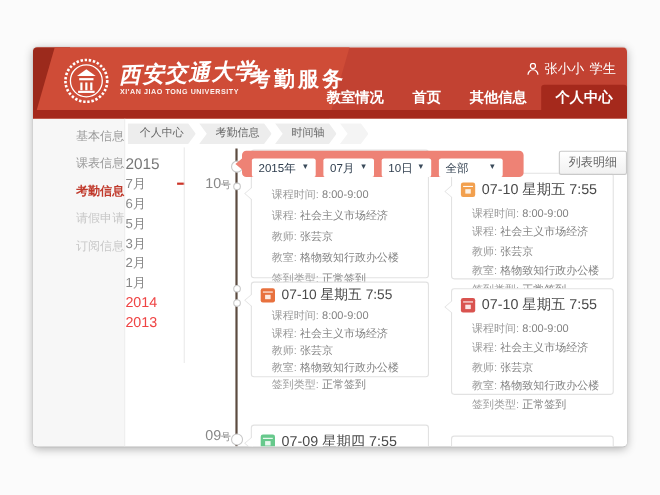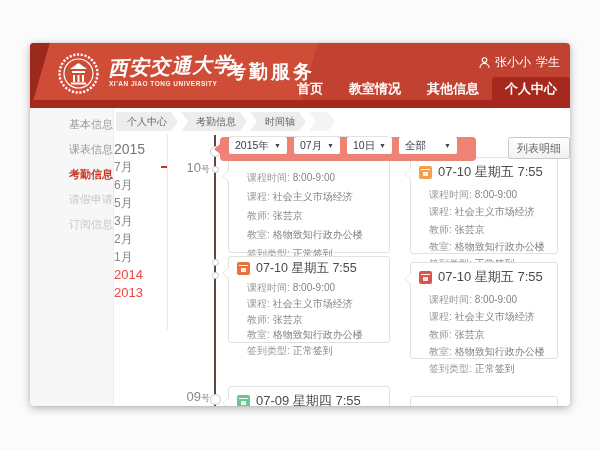--- a/index.html
+++ b/index.html
@@ -47,21 +47,21 @@
   .sep{position:absolute;left:53px;top:26px;height:196px;width:1px;background:#eaeaea}
   .tl-line{position:absolute;left:100px;top:27px;bottom:0;width:2px;background:#5c4b40}
   .node{position:absolute;background:#fff;border:1px solid #c9c9c9;border-radius:50%;z-index:2}
   .node.big{width:9px;height:9px;left:96px}
   .node.small{width:5px;height:5px;left:98px}
   .day{position:absolute;left:58px;width:38px;text-align:right;color:#888;white-space:nowrap}
   .day .n{font-size:13px}
   .day .u{font-size:9px}
   
   .filter{position:absolute;left:106px;top:29px;width:256px;height:24px;background:#ee8275;border-radius:4px;
-    display:flex;align-items:flex-start;gap:7px;padding-left:9px;box-sizing:border-box;z-index:6}
+    display:flex;align-items:flex-end;gap:7px;padding-left:9px;box-sizing:border-box;z-index:6}
   .filter::before{content:'';position:absolute;left:-6px;top:7px;border:5px solid transparent;border-right:6px solid #ee8275;border-left:0}
   .dd{background:#fff;border-radius:2px;height:17px;font-size:10.5px;color:#2f3e4e;
     display:flex;align-items:center;justify-content:space-between;padding:0 6px;box-sizing:border-box;cursor:pointer;white-space:nowrap}
   .dd .car{font-size:7px;color:#3a4a5a;margin-left:3px}
   .detail-btn{position:absolute;left:394px;top:29px;width:62px;height:22px;background:linear-gradient(#fff,#f1f1f1);
     border:1px solid #c9c9c9;border-radius:2px;font-size:11px;color:#666;text-align:center;line-height:20px;
     box-sizing:border-box;z-index:7;cursor:pointer;white-space:nowrap}
   
   .card{position:absolute;background:#fff;border:1px solid #e2e2e2;border-radius:3px;box-sizing:border-box;z-index:2}
   .card::before{content:'';position:absolute;left:-7px;top:var(--atop,8px);border:6px solid transparent;border-right:7px solid #e2e2e2;border-left:0}
@@ -106,22 +106,22 @@
     <div class="user">
       <svg width="11" height="12" viewBox="0 0 11 12">
         <circle cx="5.5" cy="3" r="2.3" fill="none" stroke="#fff" stroke-width="1.1"></circle>
         <path d="M1 11 a4.5 4.6 0 0 1 9 0" fill="none" stroke="#fff" stroke-width="1.1"></path>
       </svg>
       <span>张小小</span>
       <span>学生</span>
     </div>
     <div class="strip"></div>
     <div class="nav">
+      <div class="nav-item">教室情况</div>
       <div class="nav-item">首页</div>
-      <div class="nav-item">教室情况</div>
       <div class="nav-item">其他信息</div>
       <div class="nav-item active">个人中心</div>
     </div>
   </div>
 
   <div class="sidebar">
     <div class="side-item">基本信息</div>
     <div class="side-item">课表信息</div>
     <div class="side-item active">考勤信息</div>
     <div class="side-item muted">请假申请</div>

